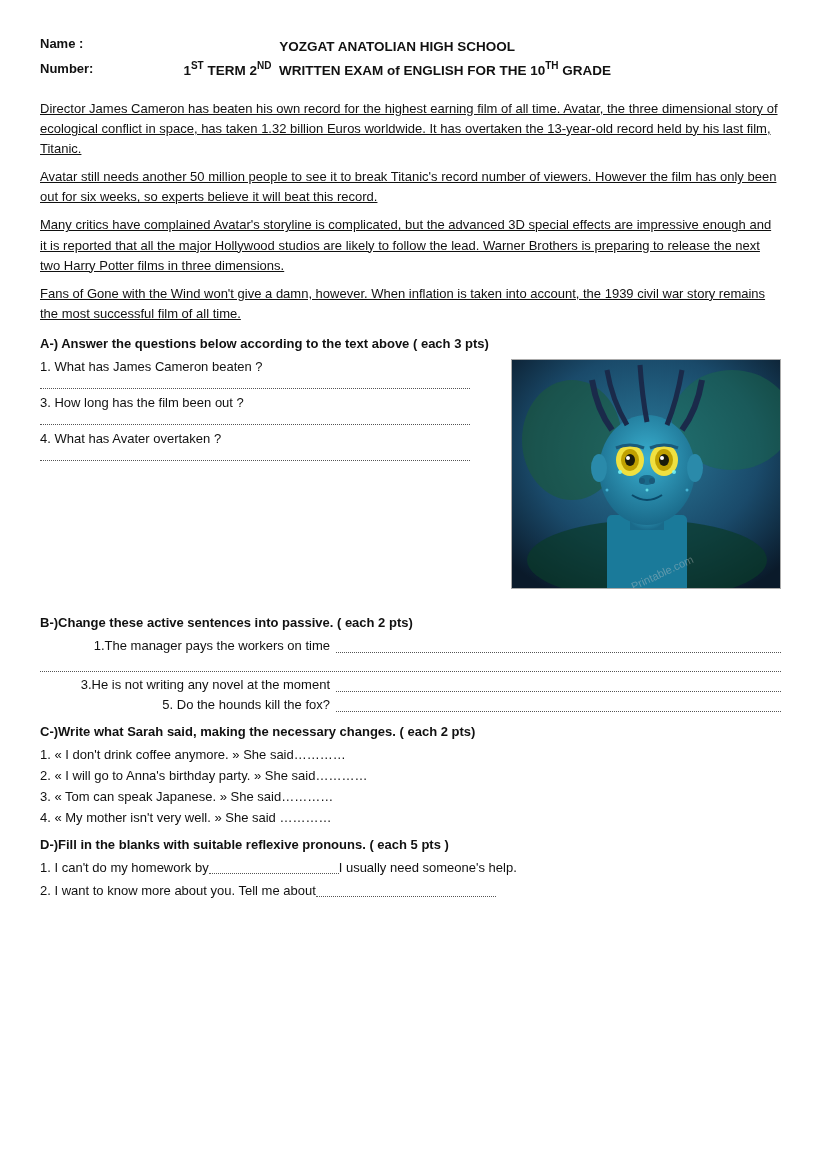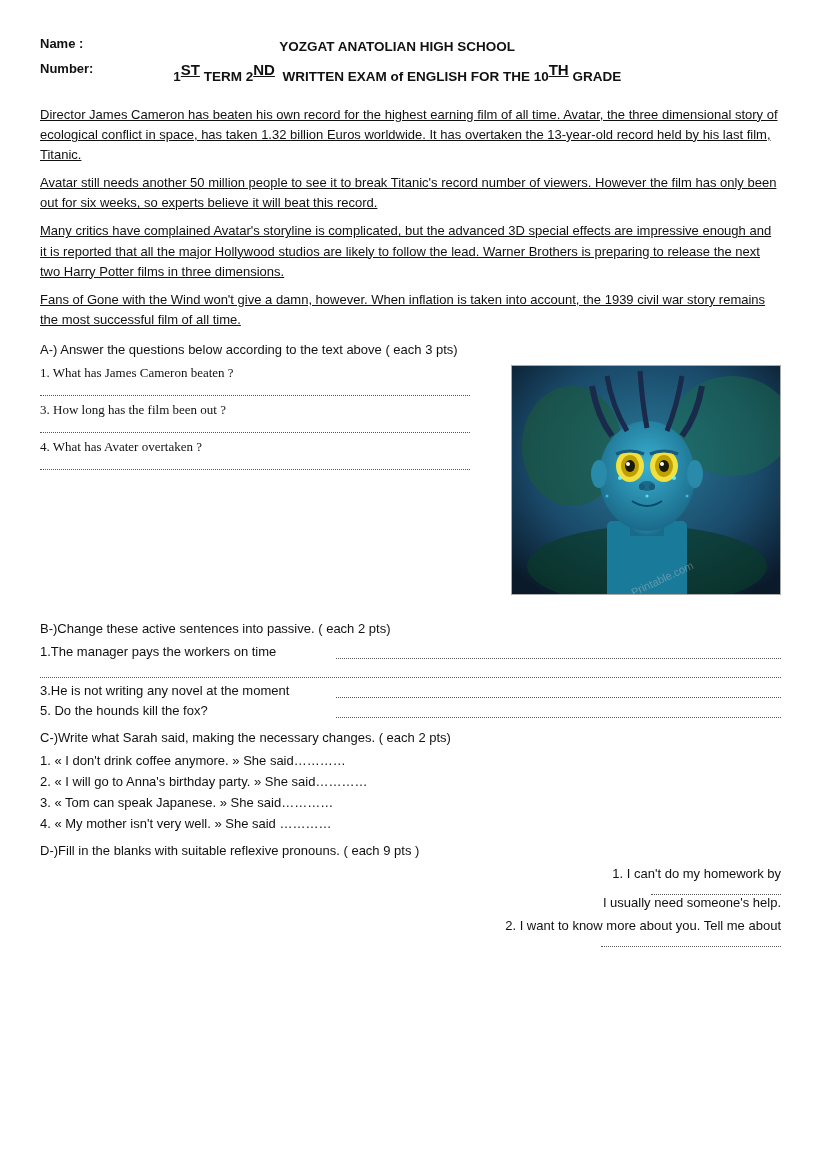--- a/index.html
+++ b/index.html
@@ -22,34 +22,33 @@
       flex-direction: column;
       gap: 10px;
     }
     .header-center {
       text-align: center;
       font-weight: bold;
       font-size: 13.5px;
       line-height: 1.6;
     }
     .header-center sup {
-      font-size: 15px;
-      text-decoration: underline;
+      font-size: 10px;
     }
     .passage {
       margin-bottom: 10px;
       line-height: 1.55;
       font-size: 13px;
       text-decoration: underline;
     }
     .passage p {
       margin-bottom: 8px;
     }
     .section-title {
-      font-weight: normal;
+      font-weight: bold;
       font-size: 13px;
       margin-top: 12px;
       margin-bottom: 8px;
     }
     .qa-image-row {
       display: flex;
       gap: 18px;
     }
     .qa-left {
       flex: 1;
@@ -62,65 +61,63 @@
       position: relative;
       overflow: hidden;
       flex-shrink: 0;
     }
     .qa-item {
       margin-bottom: 6px;
     }
     .qa-item .q-text {
       font-size: 13px;
       margin-bottom: 1px;
-      font-family: Liberation Serif, serif;
     }
     .dotted-line {
       border-bottom: 1px dotted #555;
       margin-bottom: 4px;
       height: 14px;
       width: 95%;
     }
     .passive-section {
       margin-top: 26px;
     }
     .passive-item {
       display: flex;
       align-items: flex-end;
       margin-bottom: 5px;
       gap: 6px;
     }
     .passive-item .p-text {
       font-size: 13px;
       white-space: nowrap;
       min-width: 290px;
+      text-align: right;
     }
     .passive-dotted {
       flex: 1;
       border-bottom: 1px dotted #555;
       height: 14px;
     }
     .reported-section {
       margin-top: 10px;
     }
     .reported-item {
       margin-bottom: 6px;
       font-size: 13px;
     }
     .reflexive-section {
       margin-top: 10px;
     }
     .reflexive-item {
       margin-bottom: 8px;
       font-size: 13px;
       display: flex;
-      align-items: flex-end;
       gap: 0;
       flex-wrap: wrap;
-      flex-direction: column;
     }
     .reflexive-dots {
       display: inline-block;
       width: 130px;
       border-bottom: 1px dotted #555;
       height: 14px;
     }
     .reflexive-dots-sm {
       display: inline-block;
       width: 180px;
@@ -271,21 +268,21 @@
   <div class="reported-section">
     <div class="section-title">C-)Write what Sarah said, making the necessary changes. ( each 2 pts)</div>
 
     <div class="reported-item">1.  « I don't drink coffee anymore. » She said…………</div>
     <div class="reported-item">2.  « I will go to Anna's birthday party. » She said…………</div>
     <div class="reported-item">3.  « Tom can speak Japanese. » She said…………</div>
     <div class="reported-item">4.  « My mother isn't very well. » She said …………</div>
   </div>
 
   <div class="reflexive-section">
-    <div class="section-title">D-)Fill in the blanks with suitable reflexive pronouns. ( each 9 pts )</div>
+    <div class="section-title">D-)Fill in the blanks with suitable reflexive pronouns. ( each 5 pts )</div>
 
     <div class="reflexive-item">
       <span>1. I can't do my homework by</span>
       <span class="reflexive-dots"></span>
       <span> I usually need someone's help.</span>
     </div>
     <div class="reflexive-item">
       <span>2. I want to know more about you. Tell me about </span>
       <span class="reflexive-dots-sm"></span>
       <span></span>

